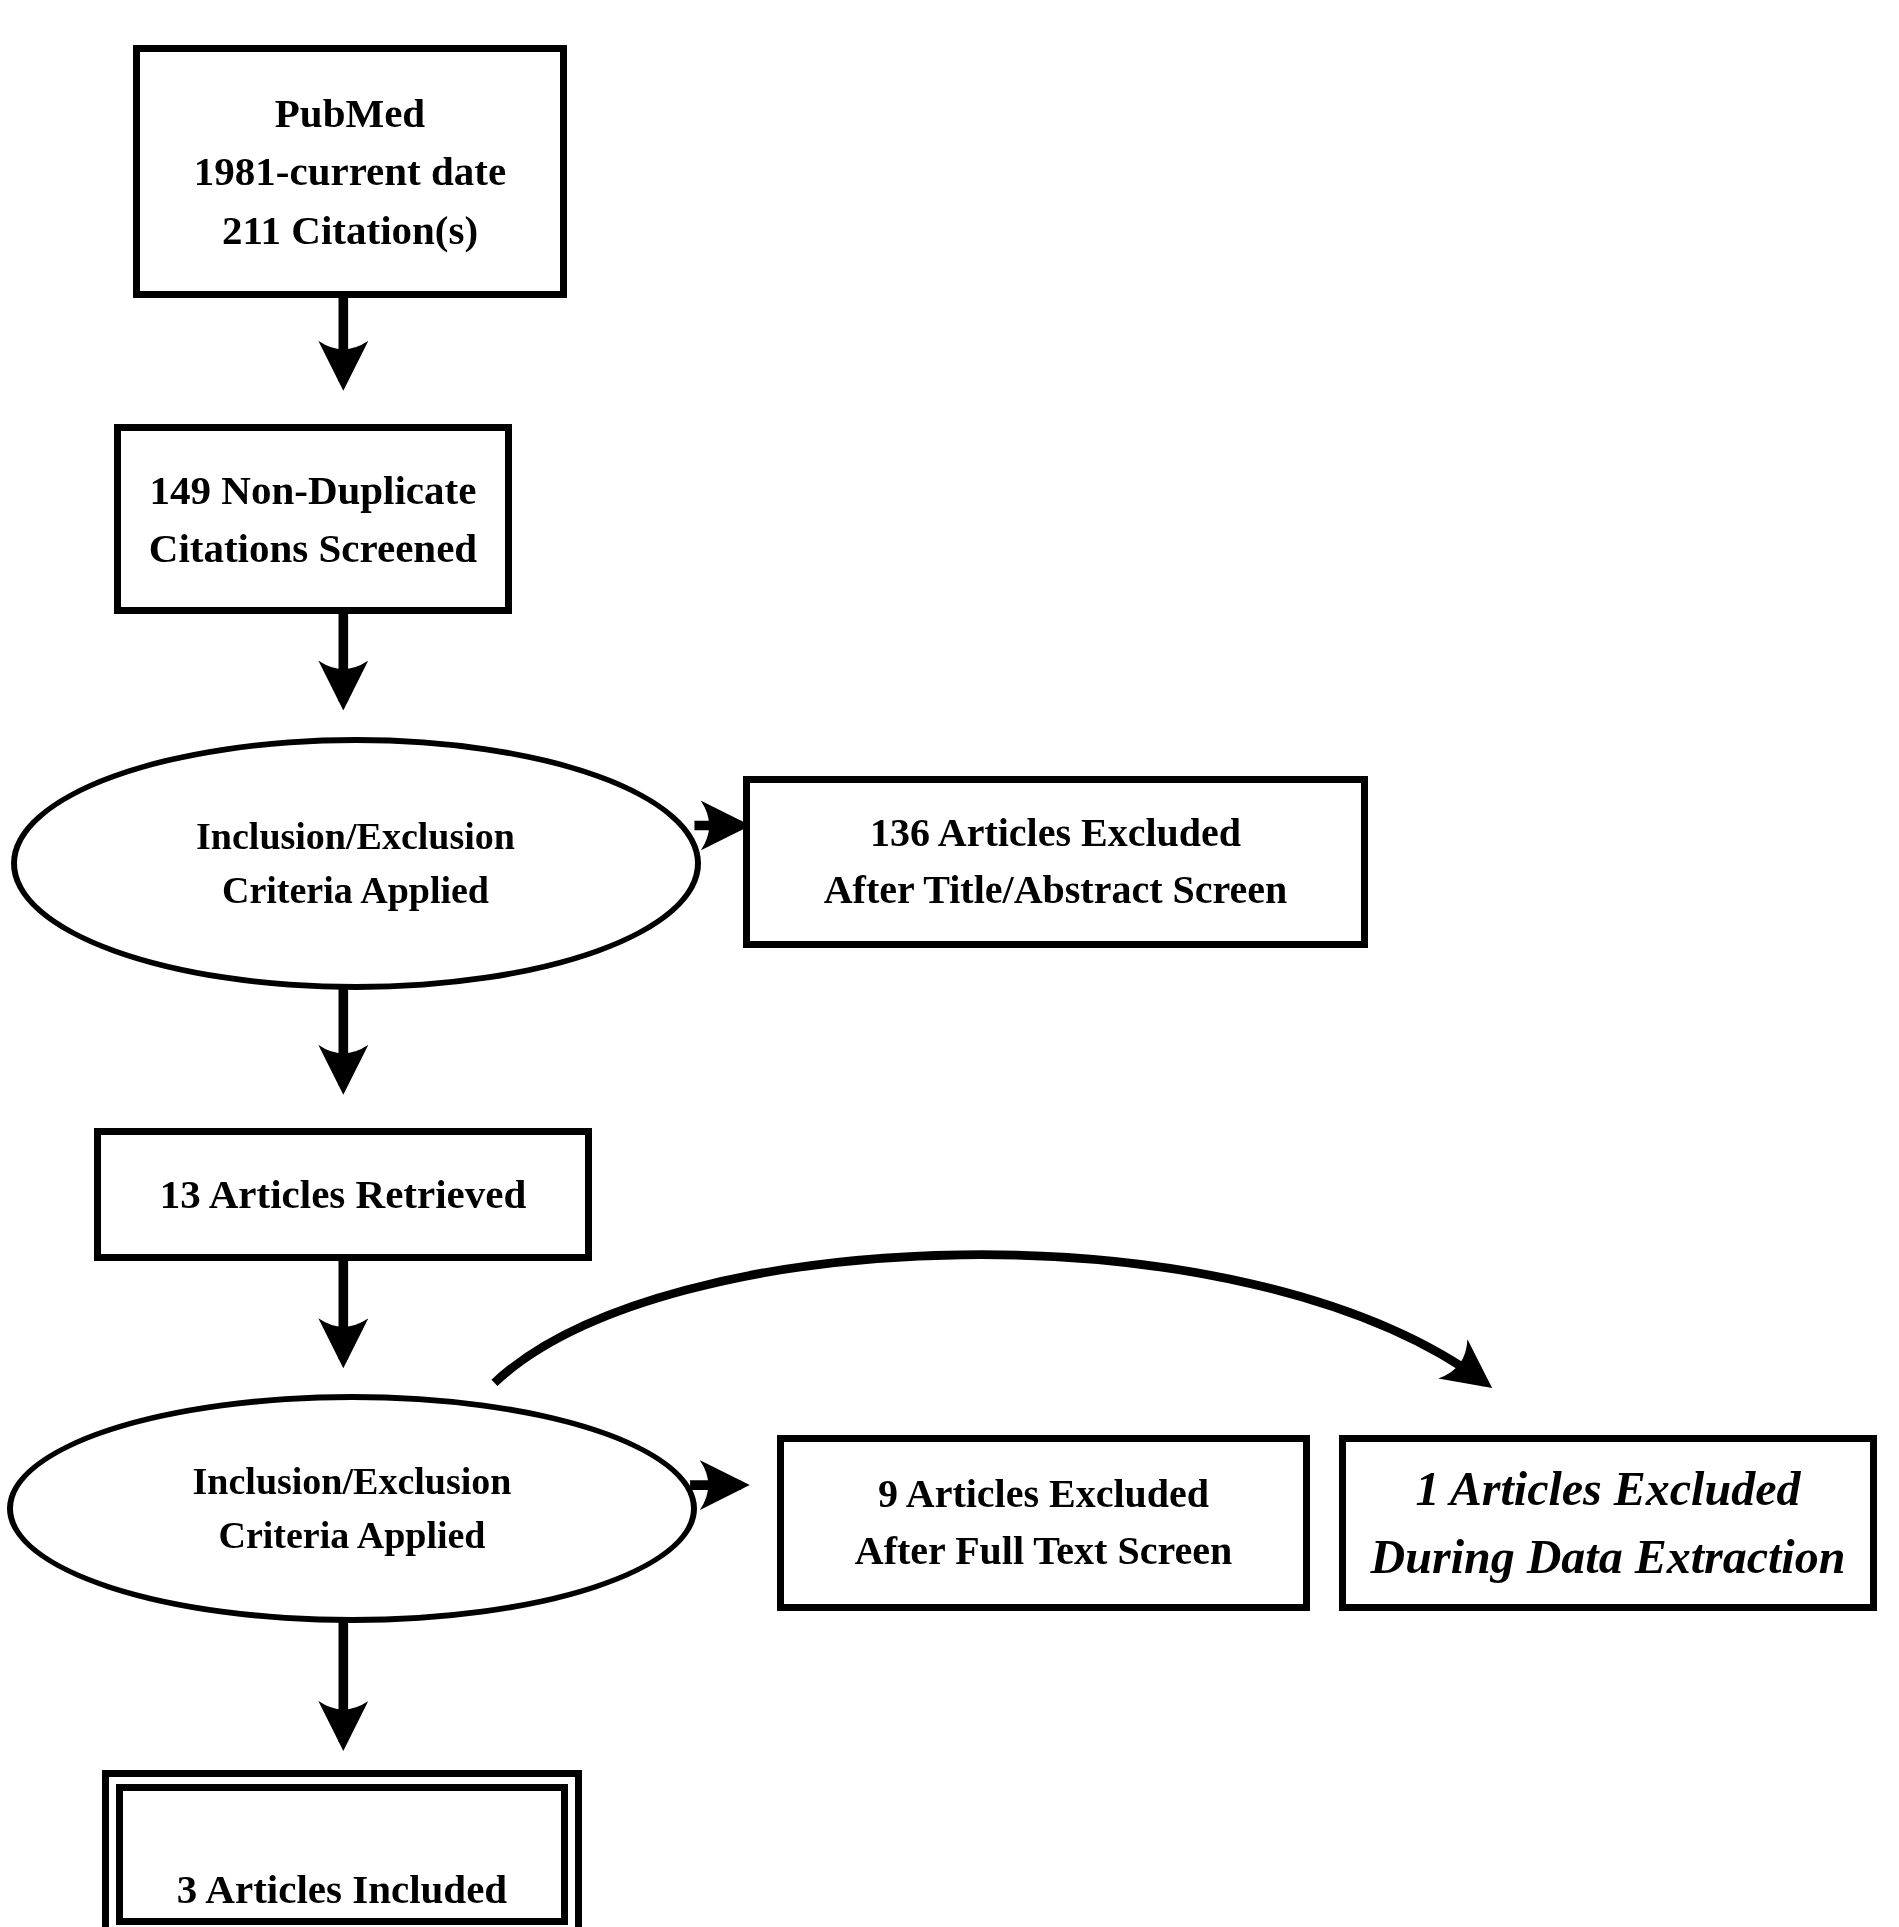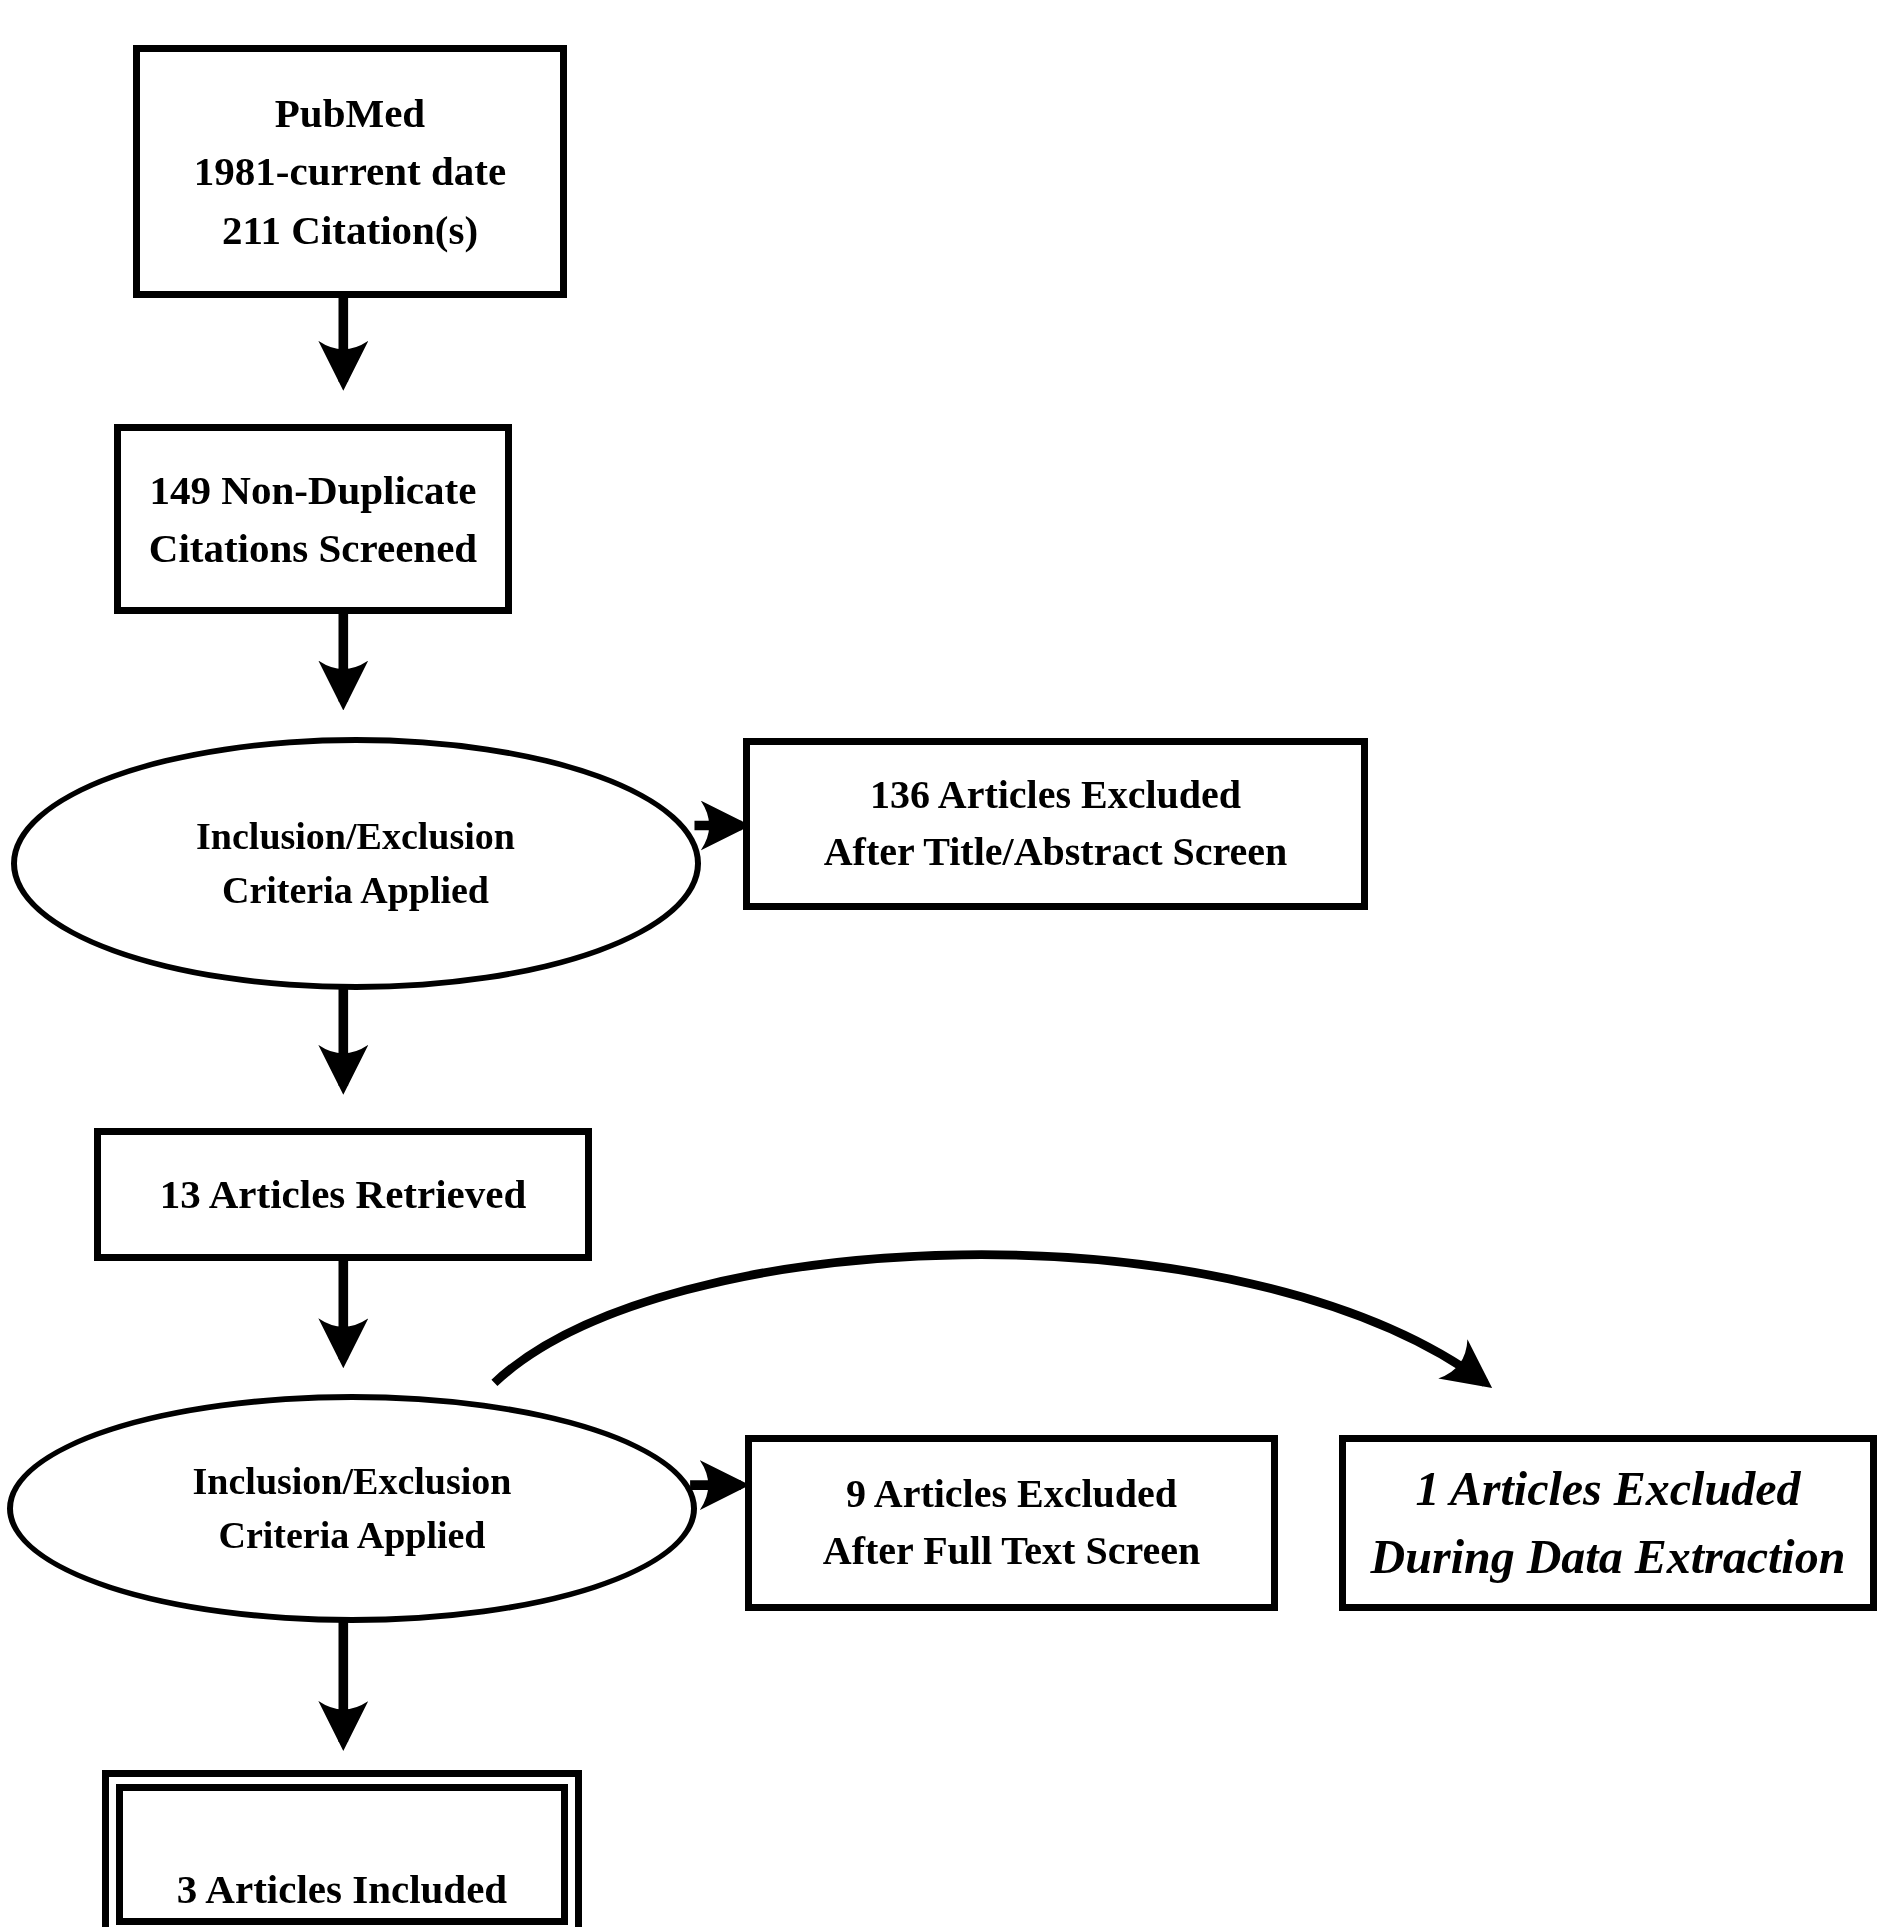--- a/index.html
+++ b/index.html
@@ -51,24 +51,24 @@
     left: 0;
     top: 0;
     width: 1900px;
     height: 1928px;
     pointer-events: none;
   }
   
   #node-source        { left: 133px;  top: 7px;    width: 434px;  height: 253px;  font-size: 41px; }
   #node-screened      { left: 114px;  top: 386px;  width: 398px;  height: 190px;  font-size: 41px; }
   #node-criteria-1    { left: 10.5px;   top: 699px;  width: 690px;  height: 253px;  font-size: 38px; }
-  #node-excluded-ta   { left: 743px;  top: 700px;  width: 625px;  height: 172px;  font-size: 40px; }
+  #node-excluded-ta   { left: 743px;  top: 738px;  width: 625px;  height: 172px;  font-size: 40px; }
   #node-retrieved     { left: 94px;  top: 1090px; width: 498px;  height: 133px;  font-size: 41px; }
   #node-criteria-2    { left: 7px;    top: 1356px; width: 690px;  height: 229px;  font-size: 38px; }
-  #node-excluded-ft   { left: 745px;  top: 1397px; width: 533px;  height: 176px;  font-size: 40px; }
+  #node-excluded-ft   { left: 777px;  top: 1397px; width: 533px;  height: 176px;  font-size: 40px; }
   #node-excluded-de   { left: 1339px; top: 1397px; width: 538px;  height: 176px;  font-size: 48px; font-style: italic; }
   #node-included      { left: 116px;  top: 1746px; width: 452px;  height: 141px;  font-size: 41px; justify-content: flex-end; }
 </style>
 </head>
 <body>
 
 <div id="canvas">
 
   <svg class="edges" viewBox="0 0 2175 2207">
     <defs>

